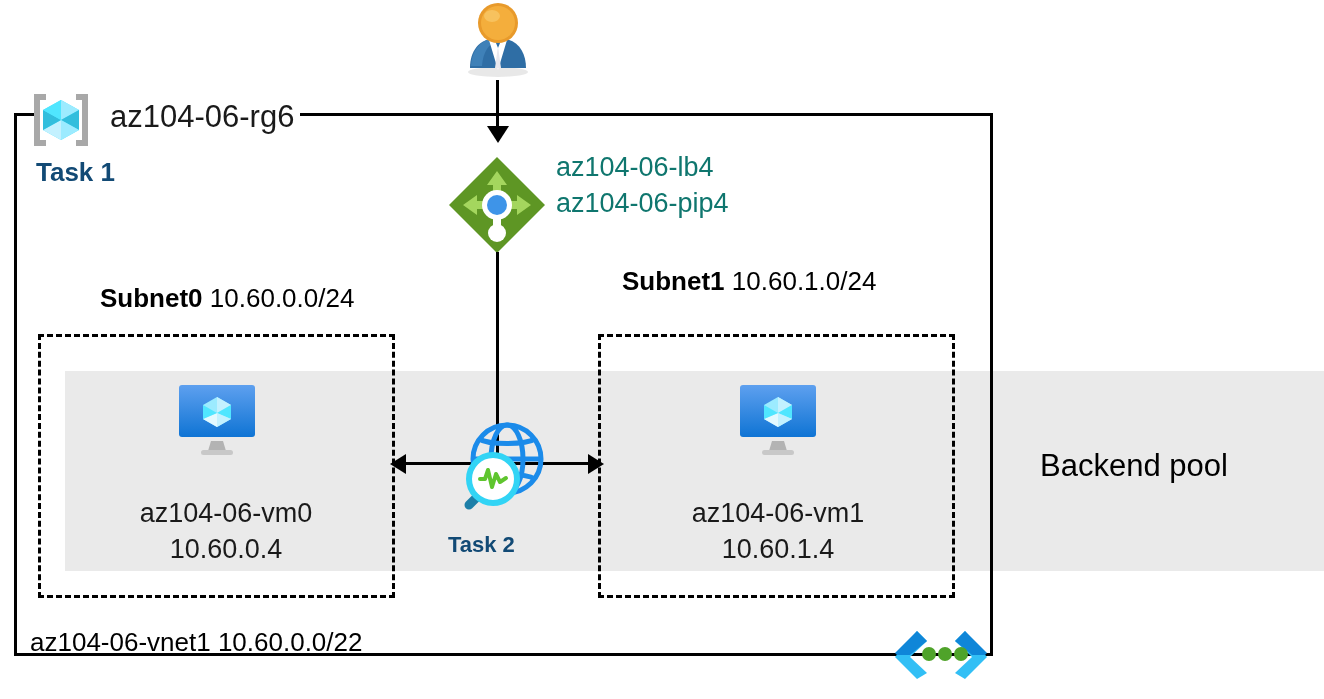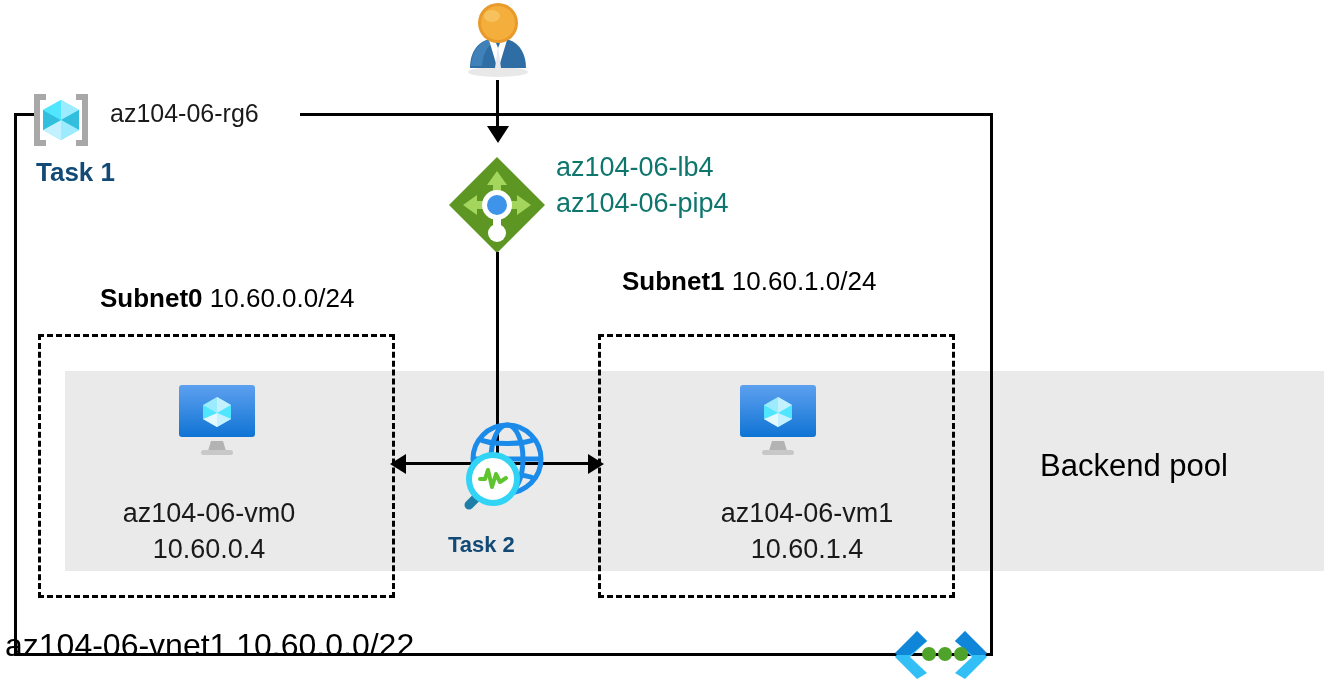--- a/index.html
+++ b/index.html
@@ -41,21 +41,21 @@
   .rg-left   { left: 14px;  top: 113px; width: 3px;   height: 543px; }
   .rg-top-a  { left: 14px;  top: 113px; width: 25px;  height: 3px; }
   .rg-top-b  { left: 300px; top: 113px; width: 693px; height: 3px; }
   .rg-right  { left: 990px; top: 113px; width: 3px;   height: 543px; }
   .rg-bottom { left: 14px;  top: 653px; width: 979px; height: 3px; }
 
   
   .rg-icon { left: 30px; top: 91px; width: 62px; height: 58px; }
   .rg-label {
     left: 110px; top: 99px;
-    font-size: 25px;
+    font-size: 31px;
     color: #1a1a1a;
     white-space: nowrap;
   }
   .task1-label {
     left: 36px; top: 157px;
     font-size: 26px;
     font-weight: bold;
     color: #124a75;
     white-space: nowrap;
   }
@@ -112,22 +112,22 @@
   .vm0-icon { left: 177px; top: 383px; }
   .vm1-icon { left: 738px; top: 383px; }
   .vm-labels {
     font-size: 27px;
     color: #1a1a1a;
     text-align: center;
     line-height: 1.35;
     width: 330px;
     white-space: nowrap;
   }
-  .vm0-labels { left: 44px;  top: 495px; }
-  .vm1-labels { left: 642px; top: 495px; }
+  .vm0-labels { left: 61px;  top: 495px; }
+  .vm1-labels { left: 613px; top: 495px; }
 
   
   .nw-icon { left: 455px; top: 417px; width: 90px; height: 96px; }
   .task2-label {
     left: 448px; top: 532px;
     font-size: 22px;
     font-weight: bold;
     color: #124a75;
     white-space: nowrap;
   }
@@ -147,22 +147,22 @@
   .arrow-head-right {
     left: 588px; top: 454px;
     width: 0; height: 0;
     border-top: 10px solid transparent;
     border-bottom: 10px solid transparent;
     border-left: 16px solid #000000;
   }
 
   
   .vnet-label {
-    left: 5px; top: 627px;
-    font-size: 32px;
+    left: 30px; top: 627px;
+    font-size: 26px;
     color: #000000;
     white-space: nowrap;
   }
   .vnet-icon { left: 893px; top: 627px; width: 96px; height: 52px; }
 </style>
 </head>
 <body>
 
 <div id="canvas">
 

